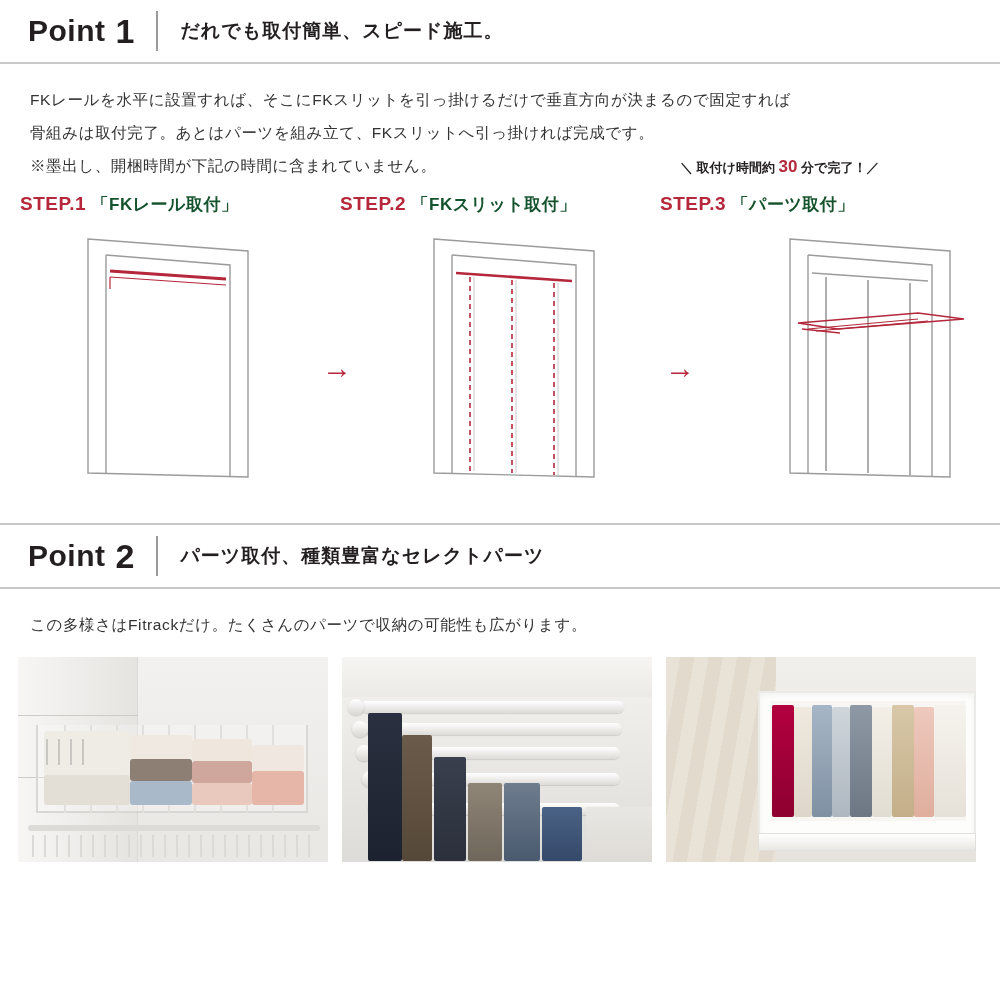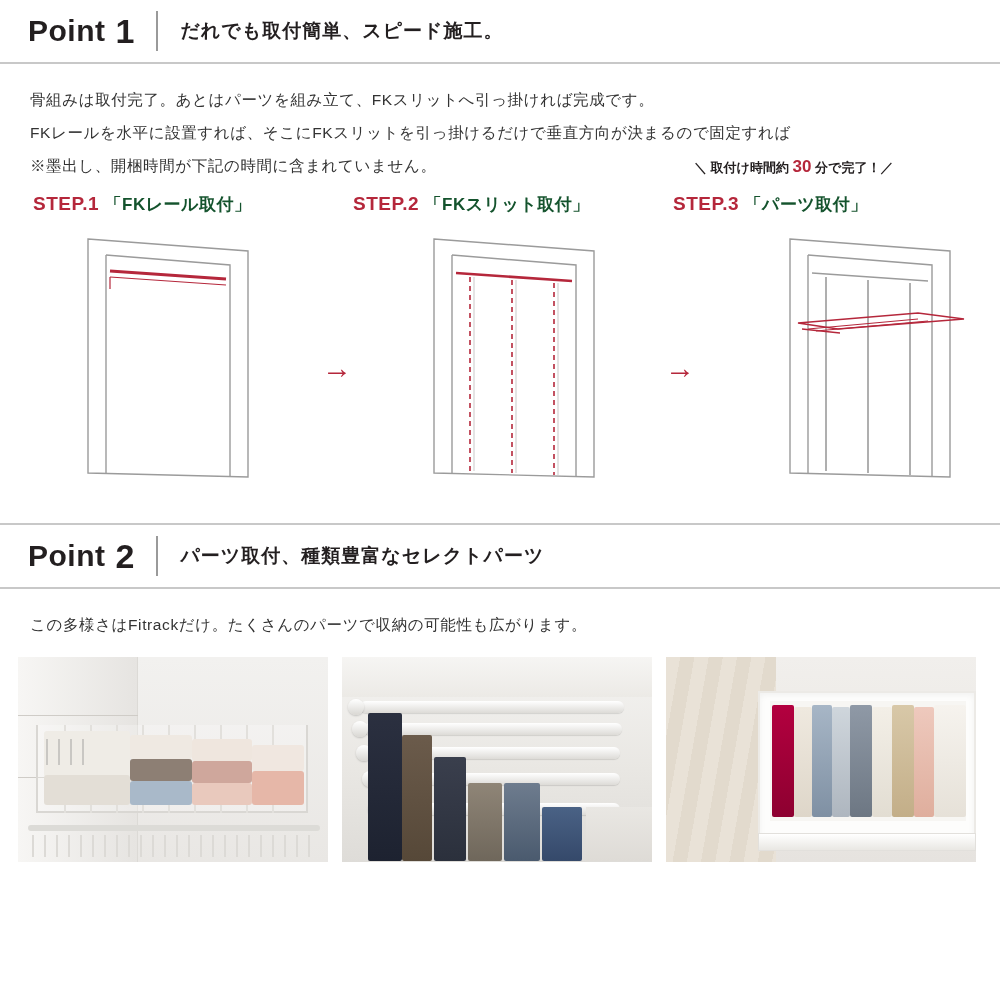--- a/index.html
+++ b/index.html
@@ -34,25 +34,25 @@
   
   .body-copy { padding:22px 30px 0 30px; }
   .body-copy p { margin:0 0 6px 0; font-size:15.5px; line-height:1.75; letter-spacing:0.6px; color:#333; }
   .note { font-size:12.5px; color:#555; letter-spacing:0.4px; margin-top:4px; }
 
   
   .steps-wrap { position:relative; margin-top:14px; height:330px; }
   .step-labels { display:flex; padding:0 20px; }
   .step-col { width:320px; position:relative; }
   .step-label { font-size:18px; letter-spacing:0.5px; white-space:nowrap; }
-  .step-label .sname { color:#b5273b; font-weight:bold; font-size:19px;margin-left:13px; }
+  .step-label .sname { color:#b5273b; font-weight:bold; font-size:19px; }
   .step-label .sjp { color:#14532d; font-weight:bold; font-size:17px; }
 
   .badge {
-    position:absolute; top:-36px; left:34px;
+    position:absolute; top:-36px; left:20px;
     font-size:13px; color:#231f20; font-weight:bold; white-space:nowrap;
   }
   .badge .big { color:#b5273b; font-size:17px; font-weight:bold; }
   .badge .slash { color:#231f20; font-weight:bold; }
 
   .arrow {
     position:absolute; color:#b5273b; font-size:30px; line-height:1;
   }
   .arrow1 { left:322px; top:160px; }
   .arrow2 { left:665px; top:160px; }
@@ -103,22 +103,22 @@
 
   <div class="point-head">
     <span class="point-word">Point</span>
     <span class="point-num">1</span>
     <span class="point-div"></span>
     <span class="point-title">だれでも取付簡単、スピード施工。</span>
   </div>
   <div class="rule"></div>
 
   <div class="body-copy">
+    <p>FKレールを水平に設置すれば、そこにFKスリットを引っ掛けるだけで垂直方向が決まるので固定すれば</p>
     <p>骨組みは取付完了。あとはパーツを組み立て、FKスリットへ引っ掛ければ完成です。</p>
-    <p>FKレールを水平に設置すれば、そこにFKスリットを引っ掛けるだけで垂直方向が決まるので固定すれば</p>
     <p class="note">※墨出し、開梱時間が下記の時間に含まれていません。</p>
   </div>
 
   <div class="steps-wrap">
 
     <div class="step-labels">
       <div class="step-col">
         <div class="step-label">
           <span class="sname">STEP.1</span>
           <span class="sjp">「FKレール取付」</span>

